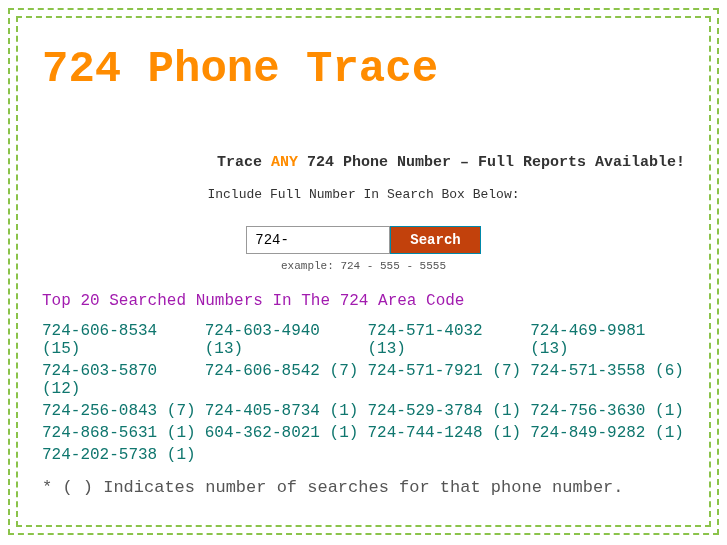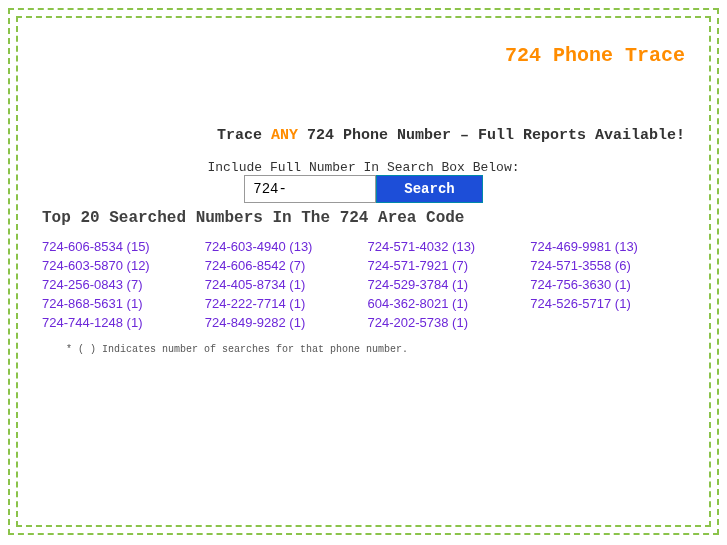--- a/index.html
+++ b/index.html
@@ -19,22 +19,22 @@
       padding: 0;
       min-height: 527px;
     }
     .inner-border {
       border: 2px dashed #8BC34A;
       margin: 6px;
       padding: 16px 24px;
       min-height: 511px;
     }
     .site-title {
-      text-align: right;
-      font-size: 20px;
+      text-align: left;
+      font-size: 44px;
       font-weight: bold;
       color: #FF8C00;
       font-family: 'Courier New', Courier, monospace;
       margin-bottom: 60px;
       margin-top: 10px;
     }
     .site-url {
       text-align: center;
       color: #FF8C00;
       font-size: 13px;
@@ -47,78 +47,77 @@
       color: #333;
       margin-bottom: 16px;
     }
     .tagline .any {
       color: #FF8C00;
     }
     .search-label {
       text-align: center;
       font-size: 13px;
       color: #333;
-      margin-bottom: 0;
+      margin-bottom: 24px;
     }
     .search-row {
       display: flex;
       justify-content: center;
       align-items: center;
       gap: 0;
       margin-bottom: 6px;
     }
     .search-input {
       border: 1px solid #999;
       padding: 4px 8px;
       font-size: 14px;
       font-family: 'Courier New', Courier, monospace;
-      width: 132px;
+      width: 144px;
       height: 28px;
     }
     .search-button {
-      background-color: #1d4ed8;
+      background-color: #c2410c;
       color: #fff;
       border: 1px solid #0088AA;
-      padding: 4px 27px;
+      padding: 4px 19px;
       font-size: 14px;
       font-family: 'Courier New', Courier, monospace;
       height: 28px;
       cursor: pointer;
       font-weight: bold;
     }
     .example-text {
       text-align: center;
       font-size: 11px;
       color: #555;
       margin-bottom: 20px;
     }
     .top-searched-title {
       font-size: 16px;
-      font-weight: bold;
-      color: #404040;
+      font-weight: normal;
+      color: #a21caf;
       margin-bottom: 12px;
       font-family: 'Courier New', Courier, monospace;
     }
     .phone-grid {
       display: grid;
       grid-template-columns: repeat(4, 1fr);
       gap: 4px 8px;
       margin-bottom: 14px;
     }
     .phone-link {
-      color: #6d28d9;
+      color: #0f766e;
       text-decoration: none;
-      font-size: 13px;
-      font-family: Liberation Sans, sans-serif;
+      font-size: 16px;
+      font-family: Liberation Mono, monospace;
     }
     .footnote {
-      font-size: 10px;
+      font-size: 17px;
       color: #555;
       font-family: 'Courier New', Courier, monospace;
-      margin-left: 24px;
     }
   </style>
 </head>
 <body>
 
 <div class="outer-border">
   <div class="inner-border">
 
     <h1 class="site-title">724 Phone Trace</h1>
 
@@ -127,40 +126,39 @@
       <span>Trace </span><span class="any">ANY</span><span> 724 Phone Number – Full Reports Available!</span>
     </div>
 
     <div class="search-label">Include Full Number In Search Box Below:</div>
 
     <div class="search-row">
       <input class="search-input" type="text" value="724-" style="">
       <button class="search-button">Search</button>
     </div>
 
+    <div class="example-text">example: 724 - 555 - 5555</div>
 
     <div class="top-searched-title">Top 20 Searched Numbers In The 724 Area Code</div>
 
     <div class="phone-grid">
     <a class="phone-link" href="#">724-606-8534 (15)</a>
         <a class="phone-link" href="#">724-603-4940 (13)</a>
         <a class="phone-link" href="#">724-571-4032 (13)</a>
         <a class="phone-link" href="#">724-469-9981 (13)</a>
         <a class="phone-link" href="#">724-603-5870 (12)</a>
         <a class="phone-link" href="#">724-606-8542 (7)</a>
         <a class="phone-link" href="#">724-571-7921 (7)</a>
         <a class="phone-link" href="#">724-571-3558 (6)</a>
         <a class="phone-link" href="#">724-256-0843 (7)</a>
         <a class="phone-link" href="#">724-405-8734 (1)</a>
         <a class="phone-link" href="#">724-529-3784 (1)</a>
         <a class="phone-link" href="#">724-756-3630 (1)</a>
         <a class="phone-link" href="#">724-868-5631 (1)</a>
-        <a class="phone-link" href="#">724-222-7714 (1)</a>
         <a class="phone-link" href="#">604-362-8021 (1)</a>
-        <a class="phone-link" href="#">724-526-5717 (1)</a>
         <a class="phone-link" href="#">724-744-1248 (1)</a>
         <a class="phone-link" href="#">724-849-9282 (1)</a>
         <a class="phone-link" href="#">724-202-5738 (1)</a>
       </div>
 
     <div class="footnote">* ( ) Indicates number of searches for that phone number.</div>
 
   </div>
 </div>
 

